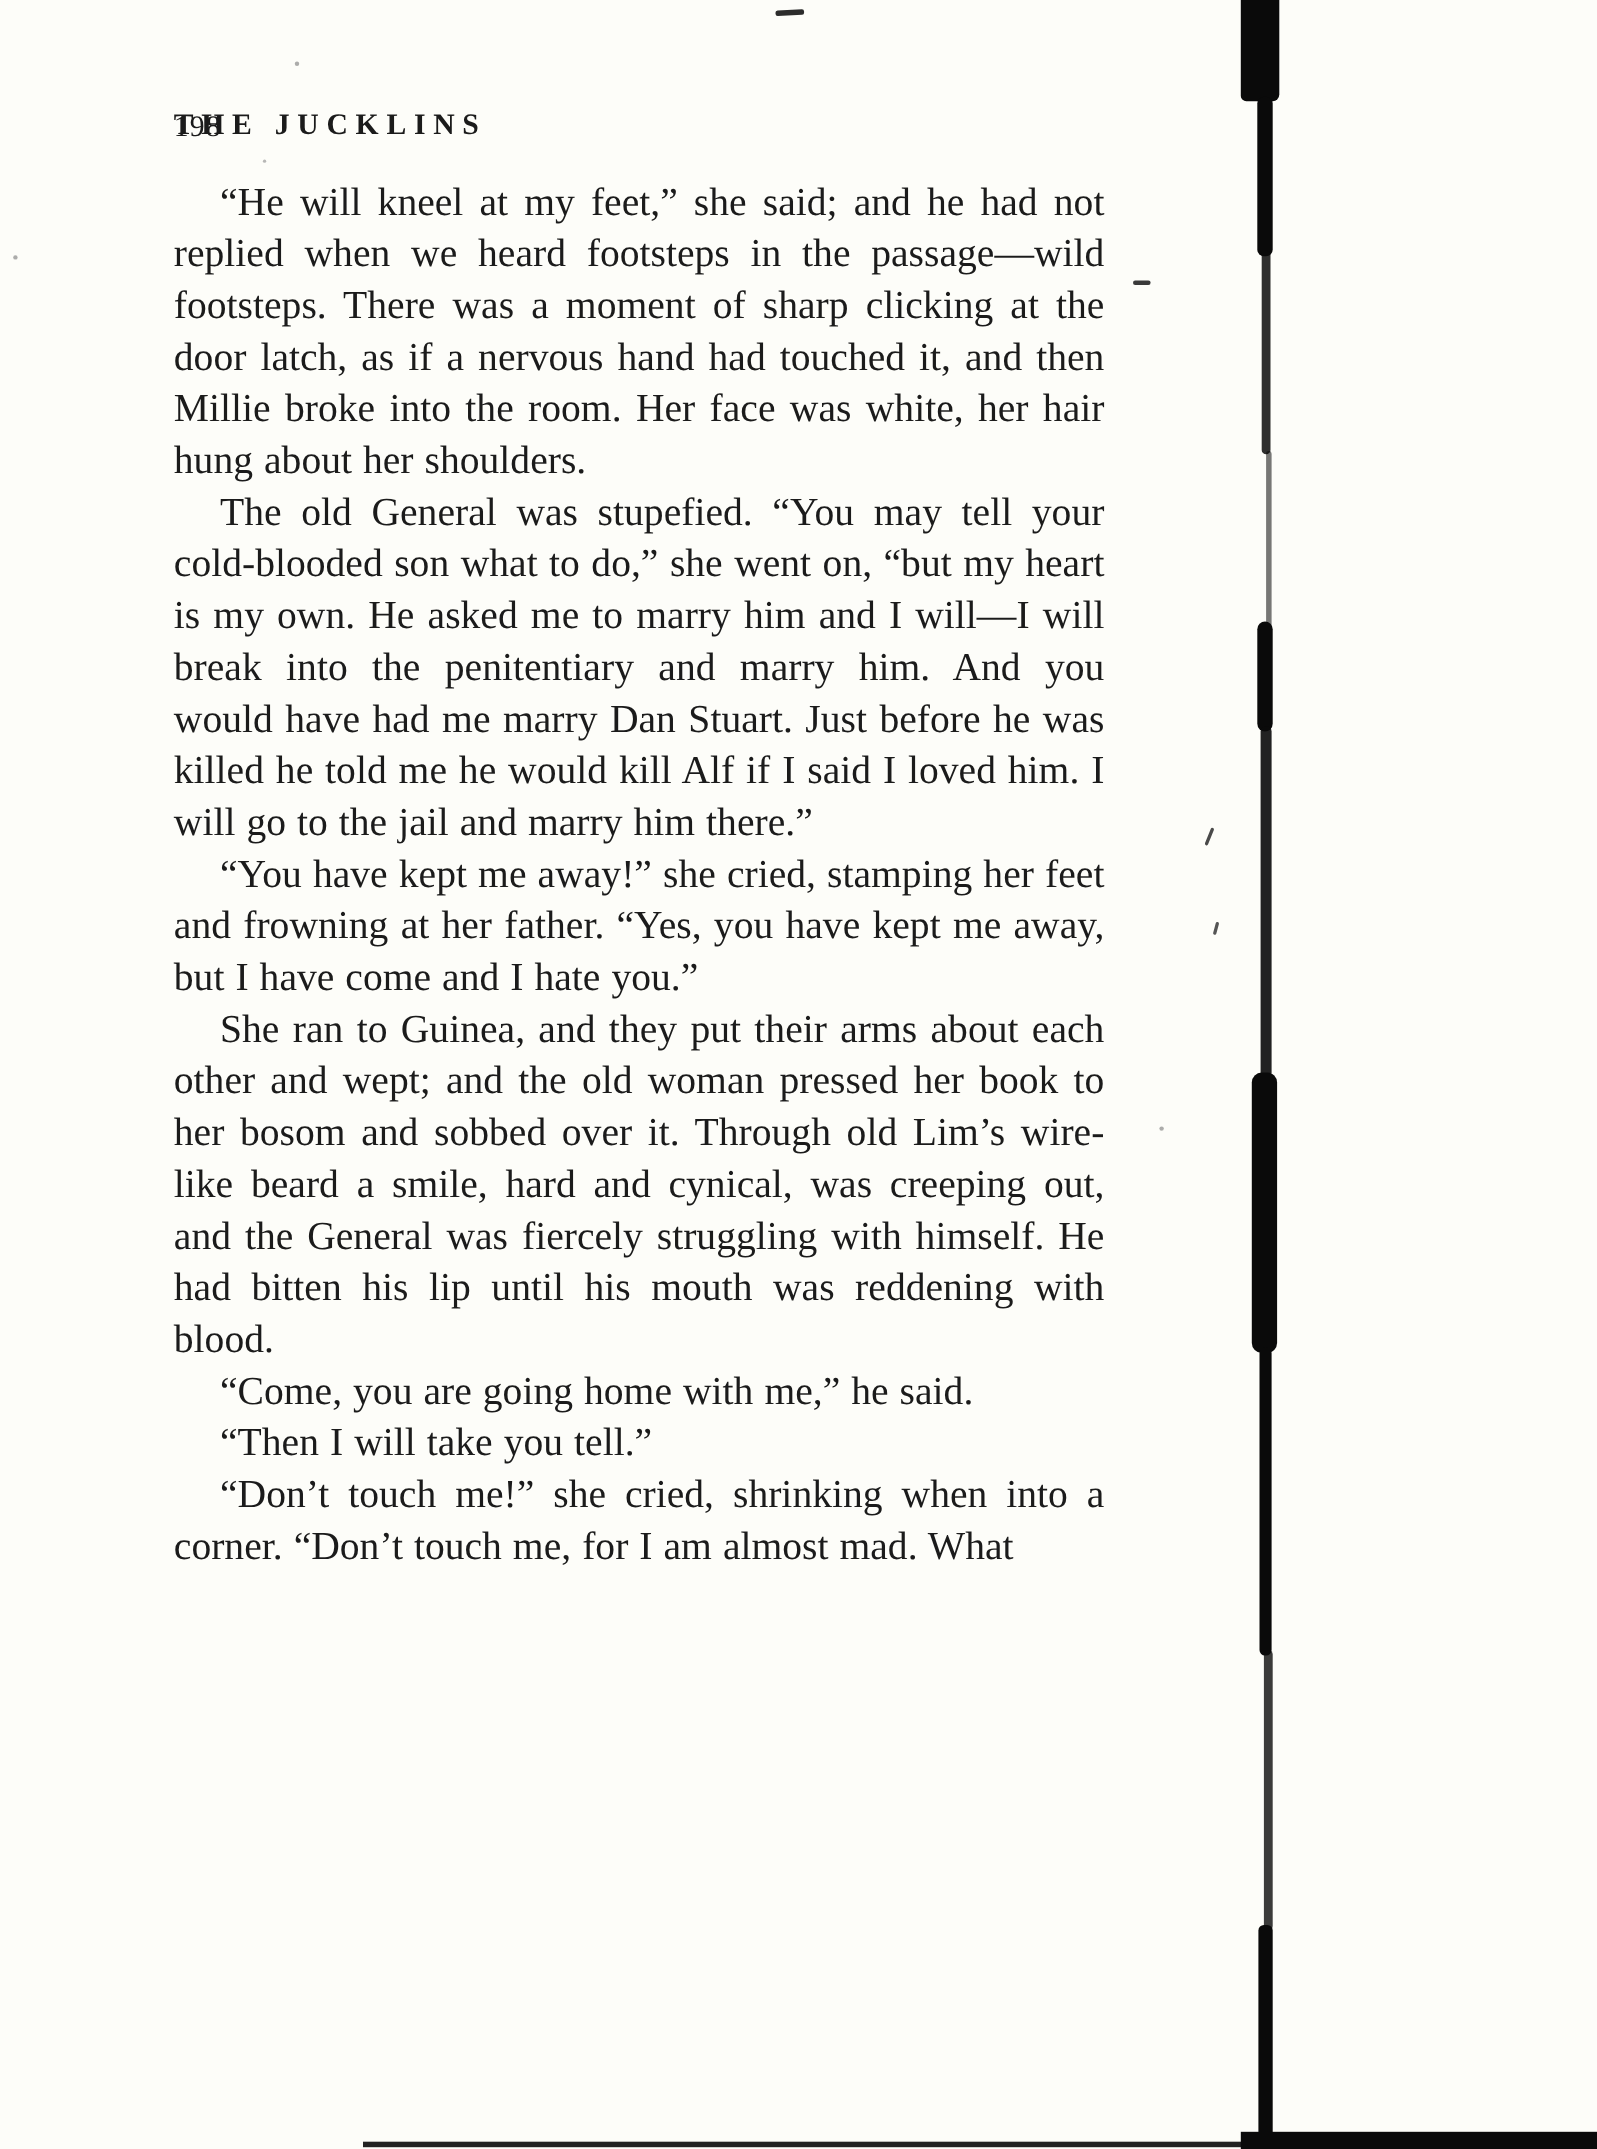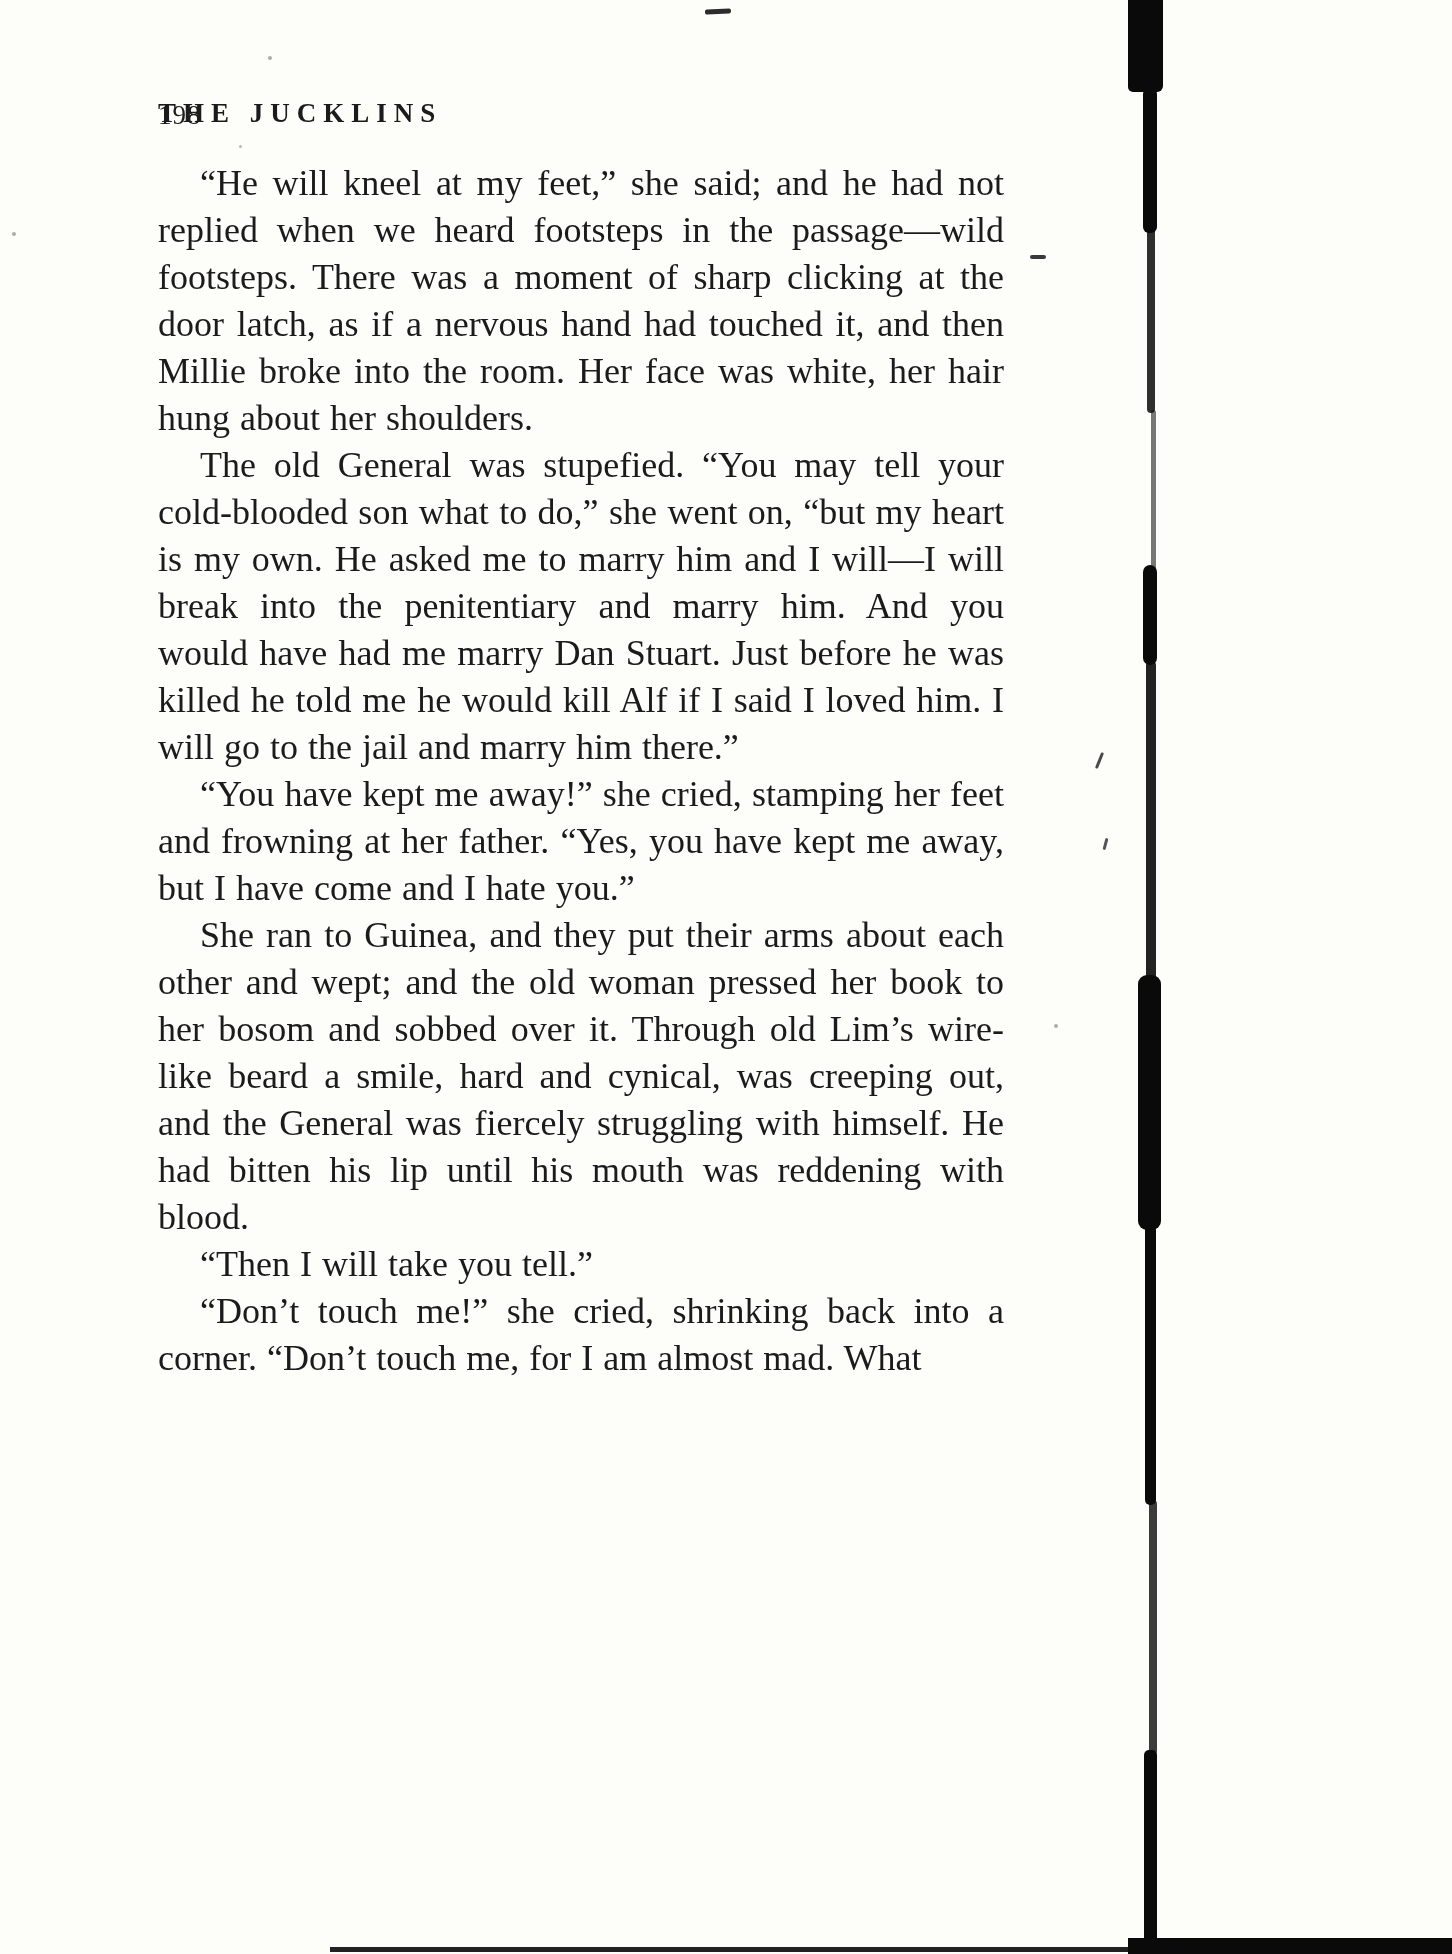--- a/index.html
+++ b/index.html
@@ -87,22 +87,23 @@
   <div class="running-header">
     <span class="page-number">198</span>
     <div class="running-title">THE JUCKLINS</div>
   </div>
 
   <div class="content">
     <p>“He will kneel at my feet,” she said; and he had not replied when we heard footsteps in the passage—wild footsteps.  There was a moment of sharp clicking at the door latch, as if a nervous hand had touched it, and then Millie broke into the room.  Her face was white, her hair hung about her shoulders.</p>
     <p>The old General was stupefied.  “You may tell your cold-blooded son what to do,” she went on, “but my heart is my own.  He asked me to marry him and I will—I will break into the penitentiary and marry him.  And you would have had me marry Dan Stuart.  Just before he was killed he told me he would kill Alf if I said I loved him.  I will go to the jail and marry him there.”</p>
     <p>“You have kept me away!” she cried, stamping her feet and frowning at her father.  “Yes, you have kept me away, but I have come and I hate you.”</p>
     <p>She ran to Guinea, and they put their arms about each other and wept; and the old woman pressed her book to her bosom and sobbed over it.  Through old Lim’s wire-like beard a smile, hard and cynical, was creeping out, and the General was fiercely struggling with himself.  He had bitten his lip until his mouth was reddening with blood.</p>
+    <p>“Come, you are going home with me,” he said.</p>
     <p>“Then I will take you tell.”</p>
-    <p>“Don’t touch me!” she cried, shrinking back into a corner.  “Don’t touch me, for I am almost mad.  What</p>
+    <p>“Don’t touch me!” she cried, shrinking when into a corner.  “Don’t touch me, for I am almost mad.  What</p>
   </div>
 
   <div class="artifact a-top-block"></div>
   <div class="artifact a-seg1"></div>
   <div class="artifact a-seg2"></div>
   <div class="artifact a-seg3"></div>
   <div class="artifact a-seg4"></div>
   <div class="artifact a-seg5"></div>
   <div class="artifact a-seg6"></div>
   <div class="artifact a-seg7"></div>

